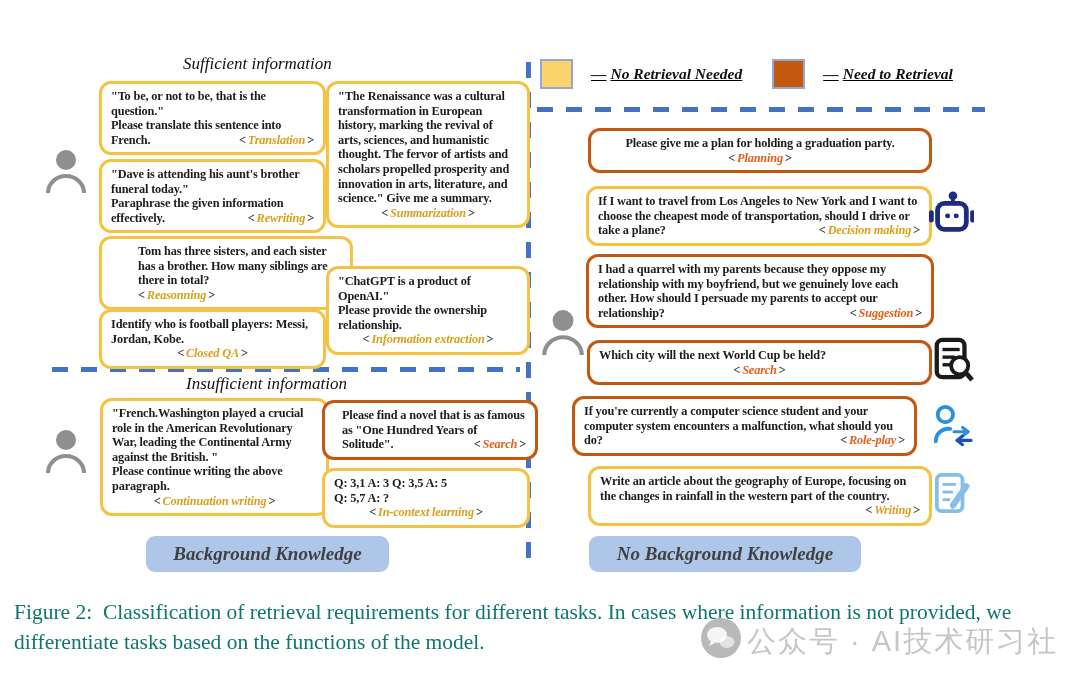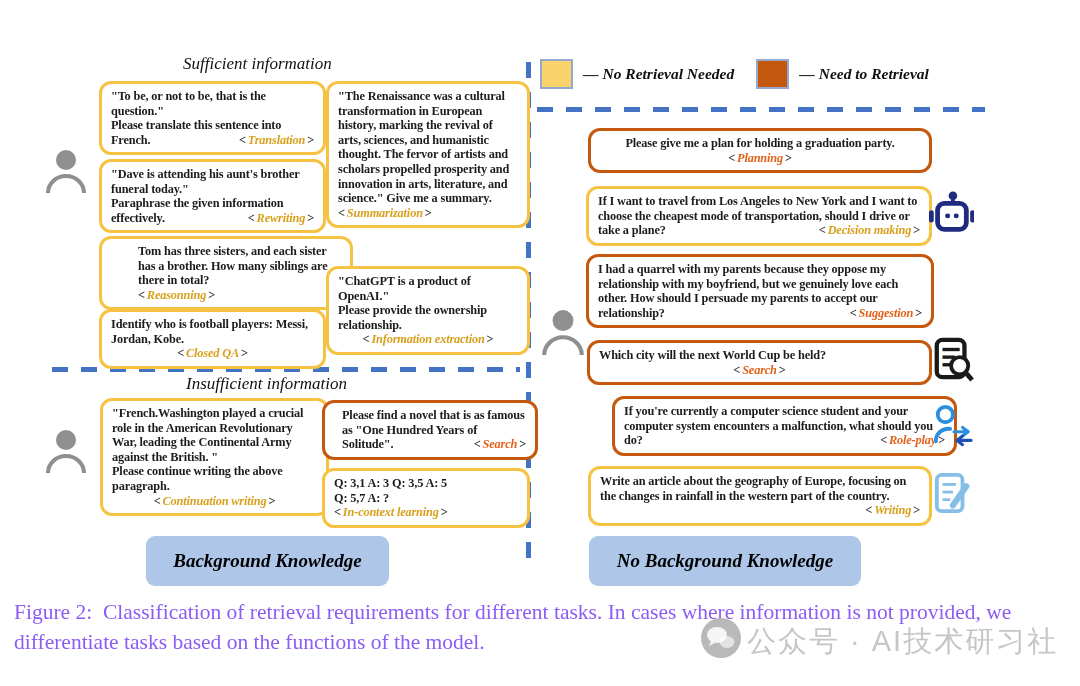--- a/index.html
+++ b/index.html
@@ -12,33 +12,33 @@
   .yb{border:3px solid #F5C242;}
   .ob{border:3px solid #C4580F;}
   .blk{display:block;}
   .tag{white-space:nowrap;font-weight:bold;}
   .tag .br{color:#2b2b2b;font-style:normal;}
   .tag i{font-style:italic;padding:0 2px;}
   .gold i{color:#D8A01D;}
   .orange i{color:#E2611B;}
   .fr{float:right;margin-left:6px;}
   .tl-center{text-align:center;}
-  .tl-right{text-align:left;}
+  .tl-right{text-align:center;}
   .hdash{position:absolute;height:5px;
          background:repeating-linear-gradient(90deg,#4472C4 0 16px,transparent 16px 29px);}
   .vdash{position:absolute;width:5px;
          background:repeating-linear-gradient(180deg,#4472C4 0 16px,transparent 16px 30px);}
-  .badge{position:absolute;background:#AEC6E8;border-radius:9px;color:#000000;
-         font-weight:bold;font-style:italic;font-size:19px;text-align:center;padding:14px 0;}
-  .legend-row{position:absolute;display:flex;align-items:center;}
+  .badge{position:absolute;background:#AEC6E8;border-radius:9px;color:#404040;
+         font-weight:bold;font-style:italic;font-size:19px;text-align:center;padding:7px 0;}
+  .legend-row{position:absolute;display:flex;align-items:center;gap:8px;text-decoration:underline;}
   .swatch{width:29px;height:26px;border:2px solid #93A9D1;}
   .legend-label{font-weight:bold;font-style:italic;font-size:15.5px;color:#111;white-space:nowrap;}
   .legend-dash{font-weight:bold;font-size:15.5px;color:#111;margin:0 4px 0 10px;}
   .caption{position:absolute;left:14px;top:597px;width:1058px;font-size:21.5px;
-           line-height:30px;color:#8b5cf6;}
+           line-height:30px;color:#0f766e;}
   .wm-text{position:absolute;left:747px;top:622px;font-family:"Liberation Sans",sans-serif;
            font-size:29px;color:#c6c6c6;letter-spacing:2px;white-space:nowrap;}
   svg{display:block;}
 </style>
 </head>
 <body>
 
 <div class="canvas">
 
   <div class="abs sec-title" style="left:183px;top:54px;">Sufficient information</div>
@@ -134,21 +134,21 @@
 
   <div class="box ob" style="left:586px;top:254px;width:324px;">
     <span class="blk"><span>I had a quarrel with my parents because they oppose my relationship with my boyfriend, but we genuinely love each other. How should I persuade my parents to accept our relationship?</span><span class="tag fr orange"><span class="br">&lt;</span><i>Suggestion</i><span class="br">&gt;</span></span></span>
   </div>
 
   <div class="box ob" style="left:587px;top:340px;width:321px;">
     <span class="blk">Which city will the next World Cup be held?</span>
     <div class="tl-center"><span class="tag orange"><span class="br">&lt;</span><i>Search</i><span class="br">&gt;</span></span></div>
   </div>
 
-  <div class="box ob" style="left:612px;top:396px;width:321px;">
+  <div class="box ob" style="left:572px;top:396px;width:321px;">
     <span class="blk"><span>If you're currently a computer science student and your computer system encounters a malfunction, what should you do?</span><span class="tag fr orange"><span class="br">&lt;</span><i>Role-play</i><span class="br">&gt;</span></span></span>
   </div>
 
   <div class="box yb" style="left:588px;top:466px;width:320px;">
     <span class="blk"><span>Write an article about the geography of Europe, focusing on the changes in rainfall in the western part of the country.</span><span class="tag fr gold"><span class="br">&lt;</span><i>Writing</i><span class="br">&gt;</span></span></span>
   </div>
 
   <div class="badge" style="left:589px;top:536px;width:272px;">No Background Knowledge</div>
 
   <div class="abs" style="left:928px;top:190px;">

